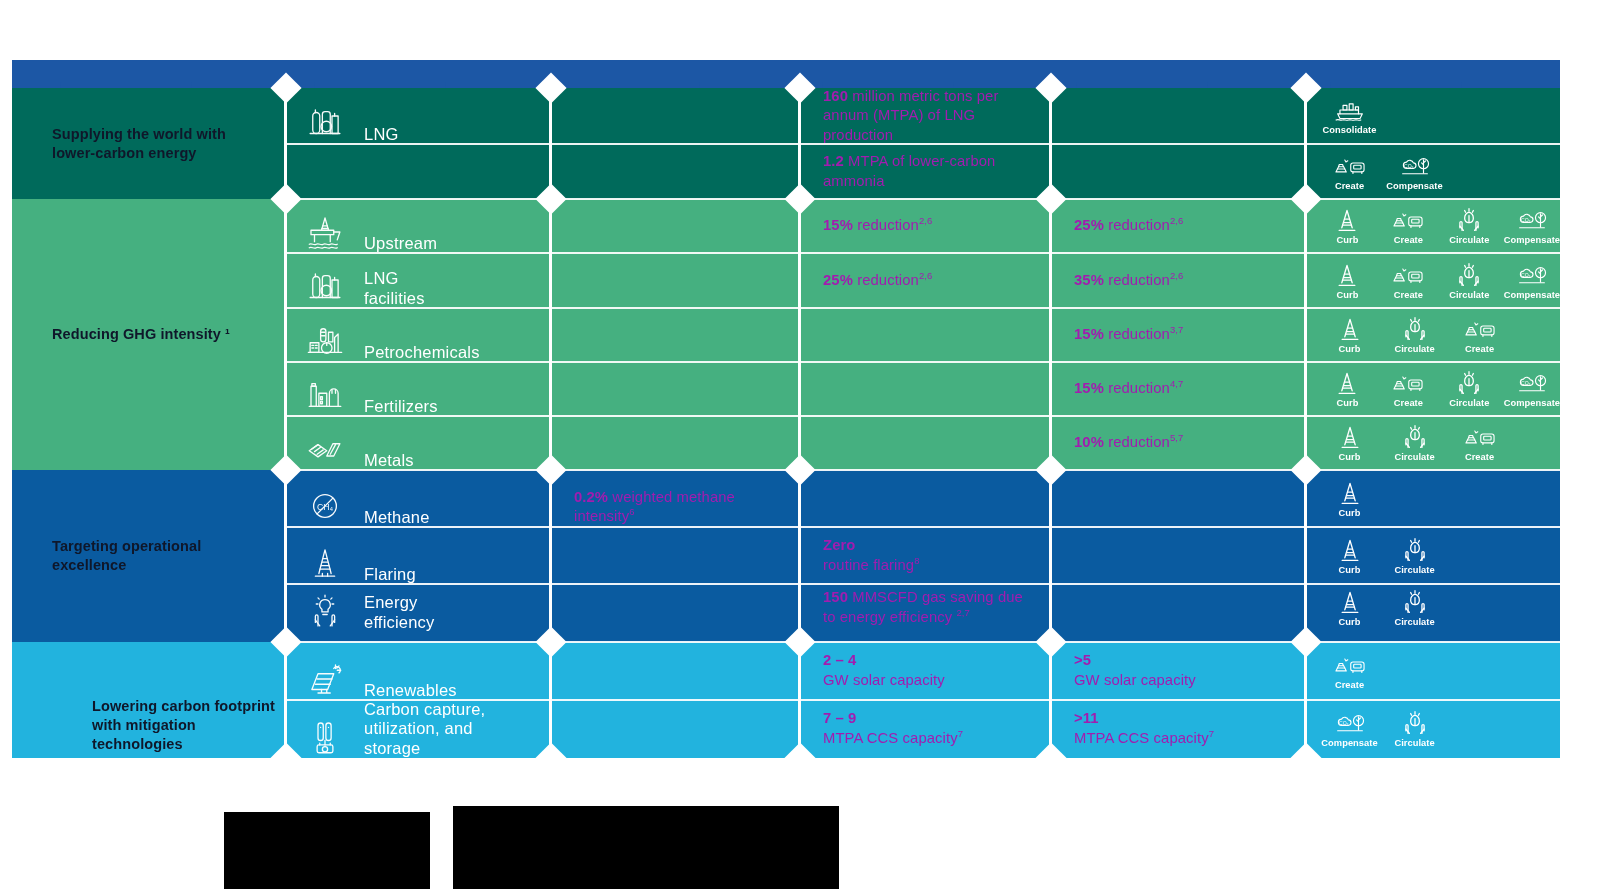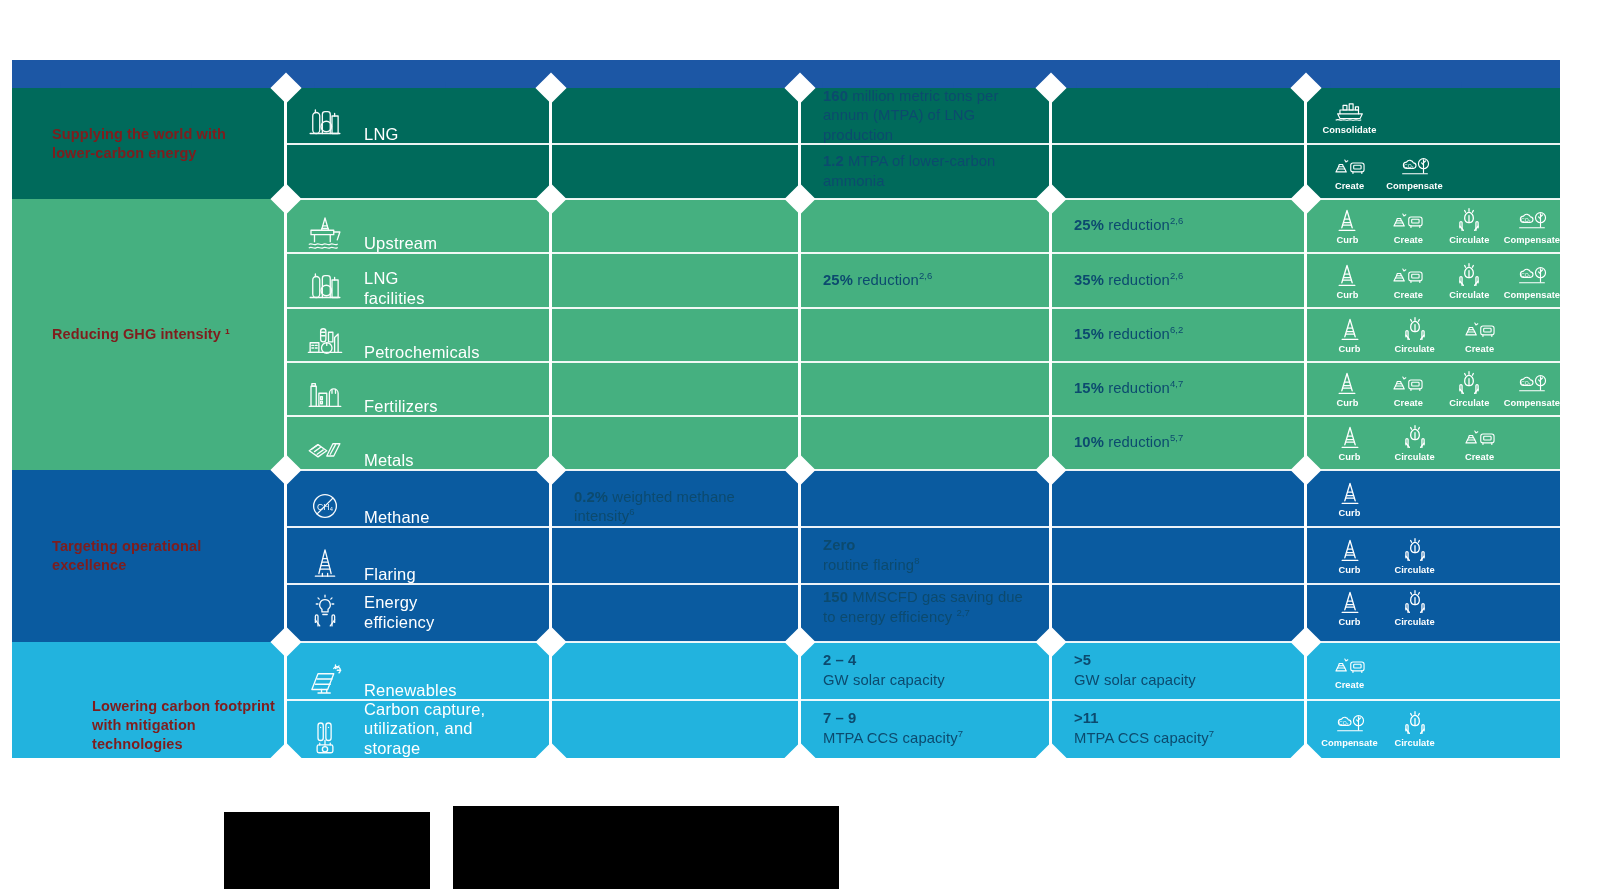--- a/index.html
+++ b/index.html
@@ -44,21 +44,21 @@
 
   
   .row { position: absolute; left: 0; width: 1548px; display: flex; }
   .rowline {
     position: absolute; left: 272px; width: 1276px; height: 2px;
     background: rgba(255,255,255,.92); z-index: 5;
   }
 
   .cat {
     position: absolute; left: 40px; width: 230px;
-    color: #7f1d1d; font-size: 14.5px; font-weight: bold; line-height: 1.32;
+    color: #0f172a; font-size: 14.5px; font-weight: bold; line-height: 1.32;
     letter-spacing: .1px;
   }
 
   .cell-topic {
     position: absolute; left: 268px; width: 250px; height: 100%;
     display: flex; align-items: flex-end; gap: 18px; padding-left: 24px;
   }
   .topic-label {
     color: #ffffff; font-size: 16.5px; line-height: 1.18; font-weight: 400;
     letter-spacing: .2px;
@@ -67,21 +67,21 @@
   .ico svg { width: 100%; height: 100%; display:block; }
 
   .cell-val {
     position: absolute; height: 100%;
     display: flex; align-items: center; padding-left: 22px; padding-right: 12px;
   }
   .cell-val.c1 { left: 540px; width: 244px; align-items: flex-end; }
   .cell-val.c2 { left: 789px; width: 246px; }
   .cell-val.c3 { left: 1040px; width: 252px; }
   .valtext {
-    color: #0c4a6e; font-size: 14.8px; line-height: 1.33; letter-spacing: .1px;
+    color: #a21caf; font-size: 14.8px; line-height: 1.33; letter-spacing: .1px;
   }
   .valtext b { font-weight: bold; }
   .valtext sup { font-size: 9.5px; vertical-align: super; line-height: 0; }
 
   .cell-actions {
     position: absolute; left: 1297px; width: 251px; height: 100%;
     display: flex; align-items: center; gap: 8px; padding-left: 12px;
   }
   .act { width: 57px; text-align: center; }
   .act .aico { width: 34px; height: 26px; margin: 0 auto 2px; }
@@ -200,20 +200,23 @@
                 <path d="M20 22 24 8l4 14"></path>
                 <path d="M21.3 17h5.4M20.4 20h7.2"></path>
                 <rect x="8" y="22" width="26" height="5"></rect>
                 <path d="M12 27v8M30 27v8M34 24h7l-3 9"></path>
                 <path d="M6 38c3-2 5 2 8 0s5 2 8 0 5 2 8 0 5 2 8 0"></path>
                 <path d="M6 42c3-2 5 2 8 0s5 2 8 0 5 2 8 0 5 2 8 0"></path>
               </g>
             </svg>
           </span>
           <span class="topic-label" style="white-space: pre-line;">Upstream</span>
+        </div>
+        <div class="cell-val c2">
+          <div class="valtext"><b>15%</b> reduction<sup>2,6</sup></div>
         </div>
         <div class="cell-val c3">
           <div class="valtext"><b>25%</b> reduction<sup>2,6</sup></div>
         </div>
         <div class="cell-actions">
           <div class="act">
             <div class="aico">
               <svg viewBox="0 0 30 30">
                 <g fill="none" stroke="#fff" stroke-width="1.5" stroke-linecap="round" stroke-linejoin="round">
                   <path d="M9 24 15 4l6 20"></path>
@@ -370,21 +373,21 @@
                 <path d="M35 37V20l4-4v21"></path>
                 <circle cx="26" cy="32" r="6"></circle>
                 <path d="M26 26v3"></path>
                 <path d="M5 37h38"></path>
               </g>
             </svg>
           </span>
           <span class="topic-label" style="white-space: pre-line;">Petrochemicals</span>
         </div>
         <div class="cell-val c3">
-          <div class="valtext"><b>15%</b> reduction<sup>6,2</sup></div>
+          <div class="valtext"><b>15%</b> reduction<sup>3,7</sup></div>
         </div>
         <div class="cell-actions">
           <div class="act">
             <div class="aico">
               <svg viewBox="0 0 30 30">
                 <g fill="none" stroke="#fff" stroke-width="1.5" stroke-linecap="round" stroke-linejoin="round">
                   <path d="M9 24 15 4l6 20"></path>
                   <path d="M11 18h8M10 21h10M12.2 14h5.6"></path>
                   <path d="M6 27h18"></path>
                 </g>

